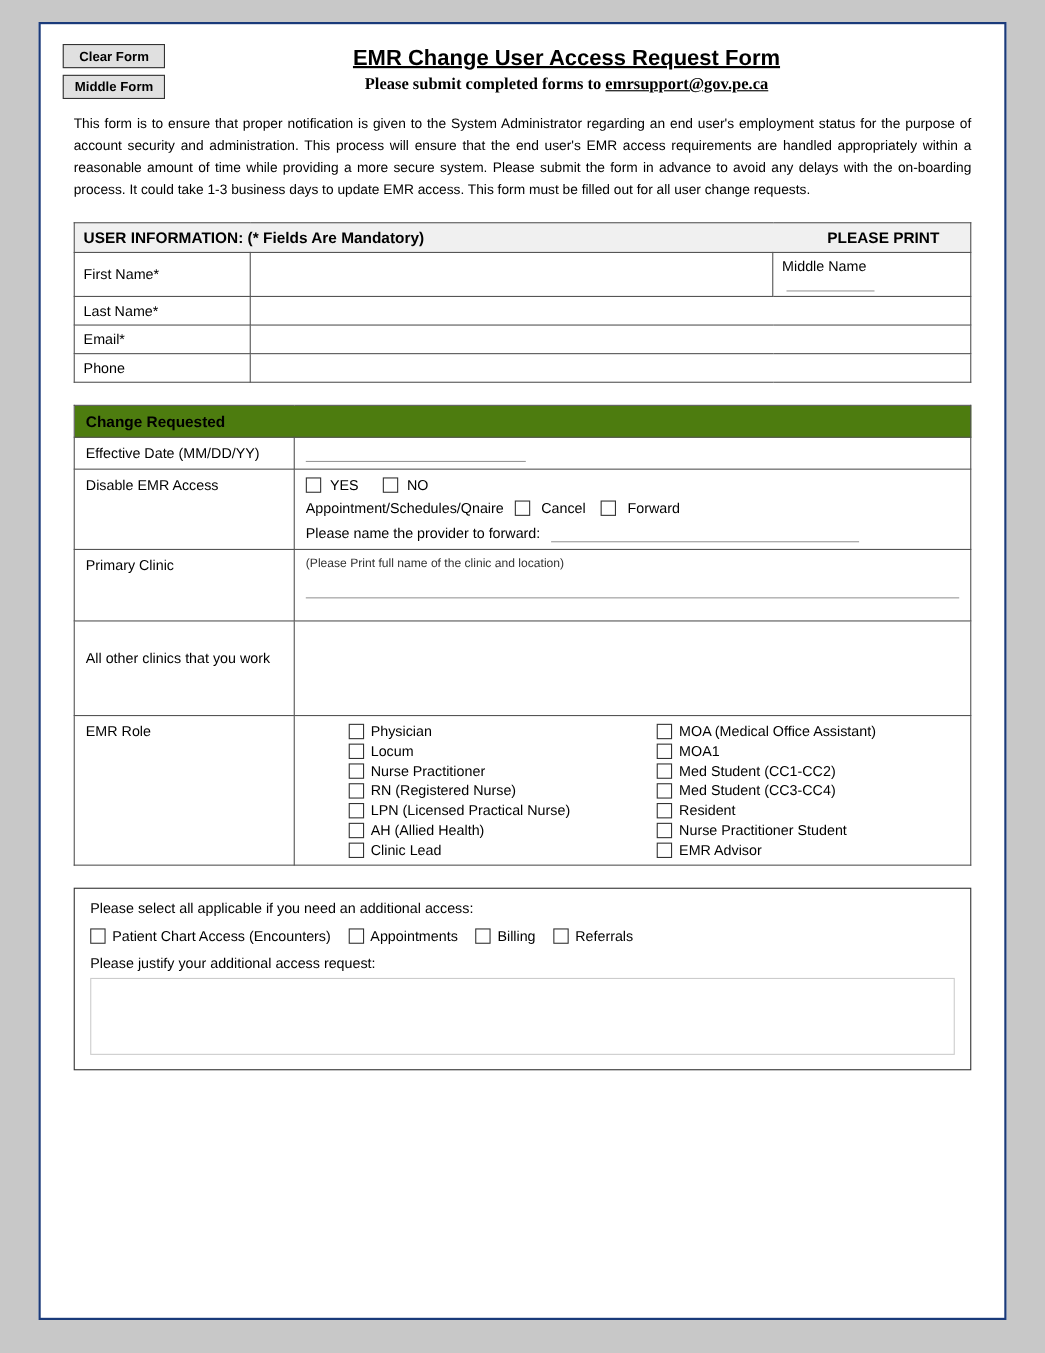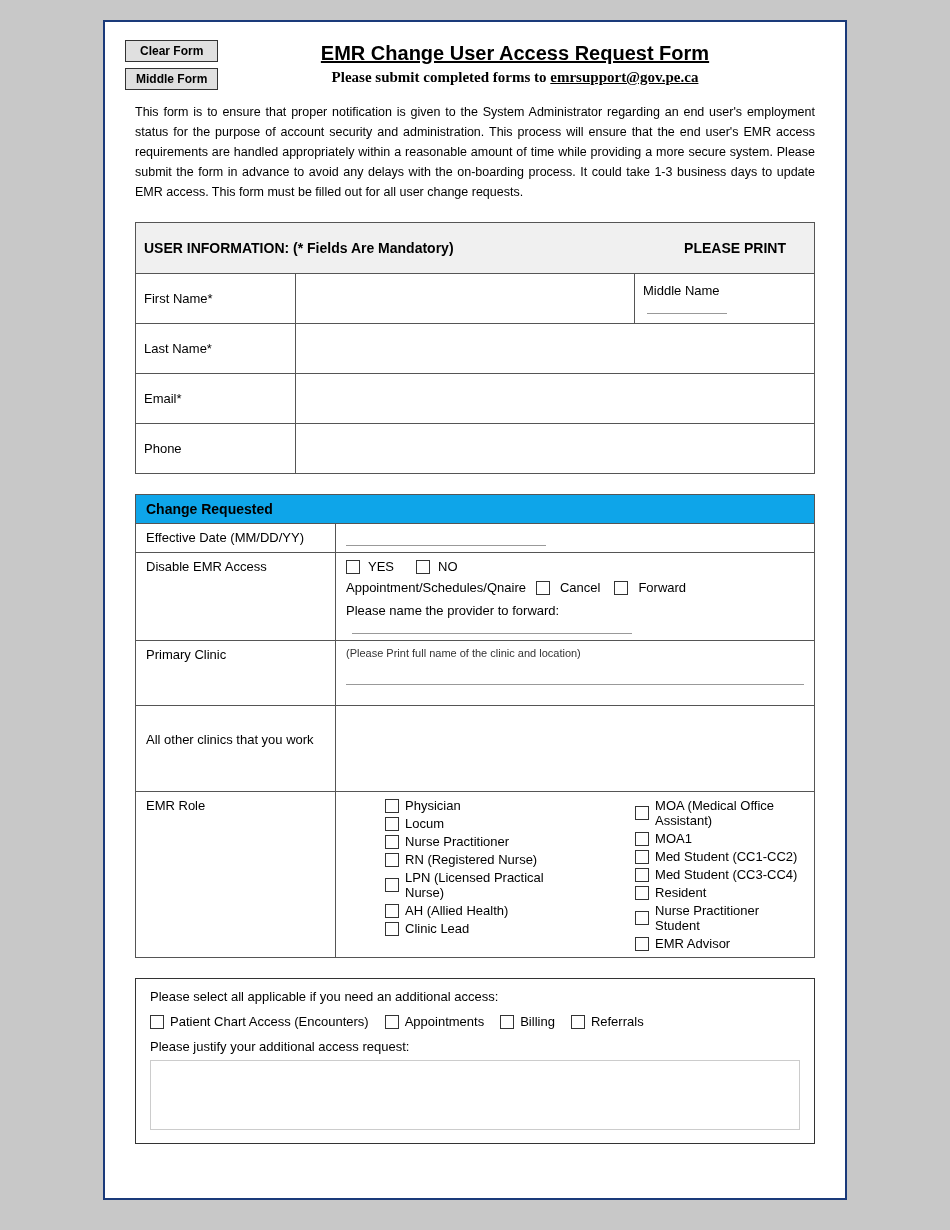--- a/index.html
+++ b/index.html
@@ -8,21 +8,21 @@
       font-family: Arial, sans-serif;
       font-size: 13px;
       display: flex;
       justify-content: center;
       align-items: flex-start;
       min-height: 1230px;
       padding: 20px;
     }
     .page {
       background: #fff;
-      width: 744px;
+      width: 880px;
       min-height: 1180px;
       border: 2px solid #1a3a7a;
       padding: 20px 30px 30px 30px;
       position: relative;
     }
     .top-buttons {
       position: absolute;
       top: 18px;
       left: 20px;
       display: flex;
@@ -65,21 +65,21 @@
     }
     
     .section-table {
       width: 100%;
       border-collapse: collapse;
       margin-bottom: 20px;
       border: 1.5px solid #333;
     }
     .section-table th, .section-table td {
       border: 1px solid #555;
-      padding: 17px 8px;
+      padding: 5px 8px;
     }
     .section-header {
       background: #f0f0f0;
       font-weight: bold;
       font-size: 14px;
       padding: 6px 8px;
     }
     .please-print {
       font-weight: bold;
       font-size: 14px;
@@ -100,21 +100,21 @@
       border-collapse: collapse;
       margin-bottom: 20px;
       border: 1.5px solid #333;
     }
     .change-table td {
       border: 1px solid #555;
       padding: 6px 10px;
       vertical-align: top;
     }
     .change-header {
-      background: #0ea5e9;
+      background: #4d7c0f;
       font-weight: bold;
       font-size: 14px;
       padding: 7px 10px;
     }
     .left-label {
       width: 200px;
       vertical-align: middle;
       font-size: 13px;
     }
     .checkbox-row {

